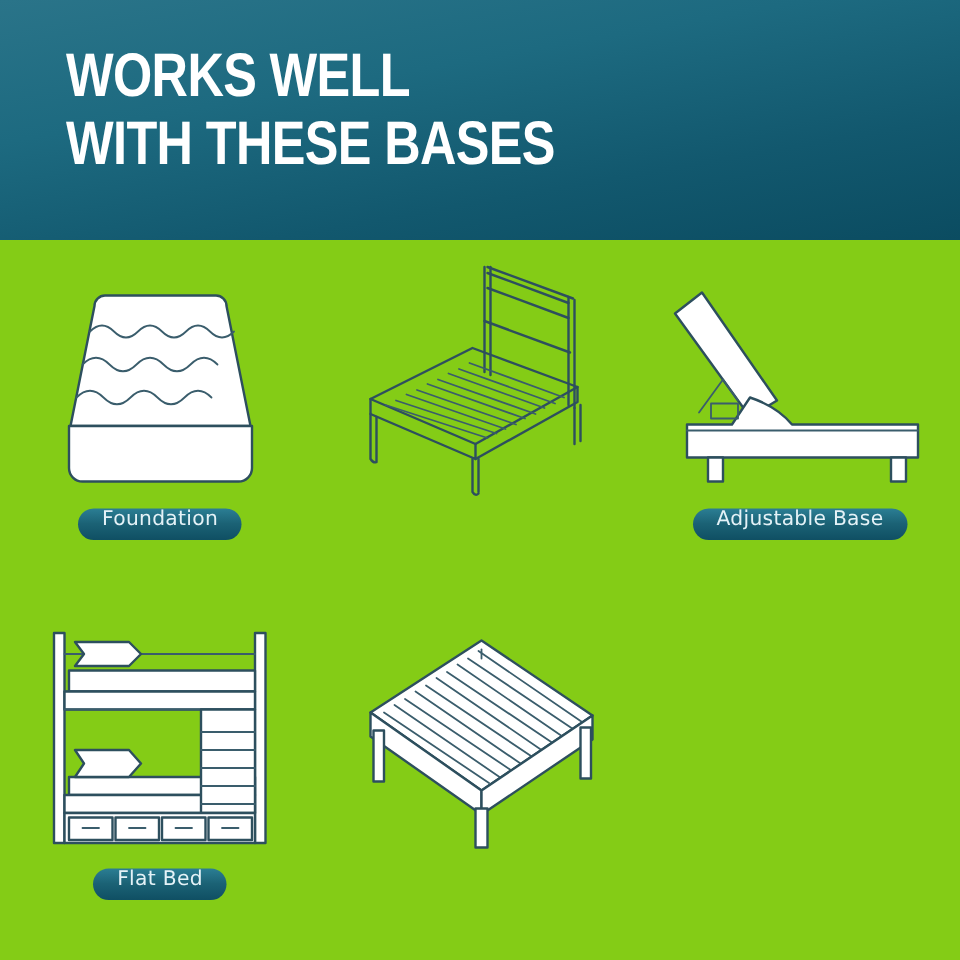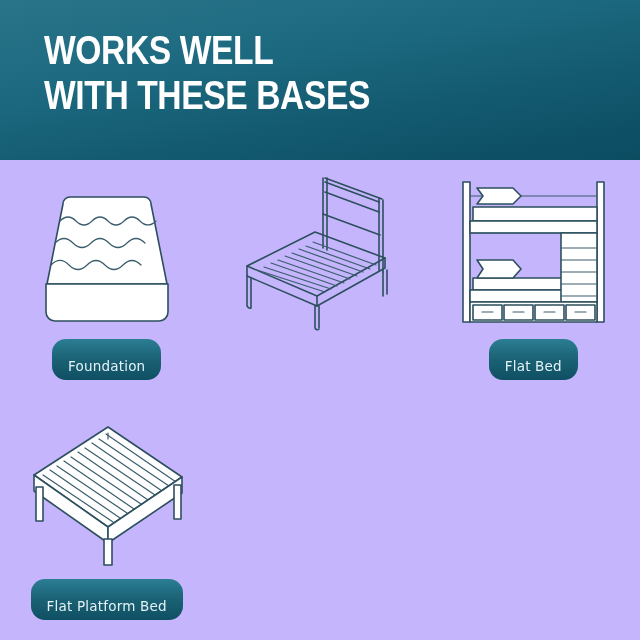--- a/index.html
+++ b/index.html
@@ -10,21 +10,21 @@
   body {
     width: 640px;
     height: 640px;
     font-family: "Liberation Sans", sans-serif;
     overflow: hidden;
   }
   #page {
     position: relative;
     width: 640px;
     height: 640px;
-    background: #c4b5fd;
+    background: #84cc16;
   }
 
   
   #header {
     position: absolute;
     left: 0; top: 0;
     width: 640px;
     height: 160px;
     background: linear-gradient(170deg, #2a7489 0%, #1d6a80 35%, #12586e 70%, #0b4c61 100%);
     overflow: hidden;
@@ -92,21 +92,21 @@
   .fillwhite {
     fill: #ffffff;
     stroke: #2d4f5e;
     stroke-width: 1.6;
     stroke-linejoin: round;
   }
 
   
   .pill {
     margin-top: 4px;
-    padding: 20px 16px 6px 16px;
+    padding: 0 16px 6px 16px;
     border-radius: 14px;
     background: linear-gradient(180deg, #2b7e94 0%, #1b6275 48%, #0f4f63 100%);
     color: #e4f2f7;
     font-size: 13.5px;
     font-family: "DejaVu Sans", sans-serif;
     letter-spacing: 0.2px;
     white-space: nowrap;
     line-height: 15px;
   }
 </style>
@@ -161,20 +161,39 @@
           <path class="stroke-thin" d="M86 72 L149 95"></path>
 
           <path class="stroke" d="M20 106 L20 136 M24 108 L24 138 M20 136 q2 3 4 2"></path>
           <path class="stroke" d="M88 136 L88 158 M92 136 L92 158 M88 158 q2 3 4 1"></path>
           <path class="stroke" d="M156 102 L156 126 M160 100 L160 124"></path>
         </svg>
       </div>
     </div>
 
 
+    <div class="cell">
+      <div class="art">
+        <svg width="195" height="155" viewBox="0 0 195 155">
+
+          <path class="fillwhite" d="M14 34 L32 20 L82 92 L64 103 Z"></path>
+
+          <path class="fillwhite" d="M64 90 q18 6 28 18 h84 v22 H22 v-22 h30 Z"></path>
+
+          <path class="stroke-thin" d="M30 100 L46 78 L56 92"></path>
+          <path class="stroke-thin" d="M38 94 h18 v10 h-18 Z"></path>
+
+          <path class="stroke-thin" d="M22 112 h154"></path>
+
+          <path class="fillwhite" d="M36 130 h10 v16 h-10 Z"></path>
+          <path class="fillwhite" d="M158 130 h10 v16 h-10 Z"></path>
+        </svg>
+      </div>
+      <div class="pill">Adjustable Base</div>
+    </div>
 
     <div class="cell">
       <div class="art">
         <svg width="165" height="158" viewBox="0 0 165 158">
 
           <path class="fillwhite" d="M12 8 h7 v140 h-7 Z"></path>
           <path class="fillwhite" d="M146 8 h7 v140 h-7 Z"></path>
 
           <path class="stroke-thin" d="M19 22 h127"></path>
           <path class="fillwhite" d="M22 33 h124 v14 H22 Z"></path>
@@ -224,17 +243,16 @@
 
           <path class="fillwhite" d="M22 60 L22 76 L96 128 L96 112 Z"></path>
           <path class="fillwhite" d="M96 112 L96 128 L170 78 L170 62 Z"></path>
 
           <path class="fillwhite" d="M24 72 h7 v34 h-7 Z"></path>
           <path class="fillwhite" d="M92 124 h8 v26 h-8 Z"></path>
           <path class="fillwhite" d="M162 70 h7 v34 h-7 Z"></path>
           <path class="stroke-thin" d="M96 18 L96 24"></path>
         </svg>
       </div>
-      <div class="pill">Flat Platform Bed</div>
     </div>
 
   </div>
 </div>
 
 </body></html>

